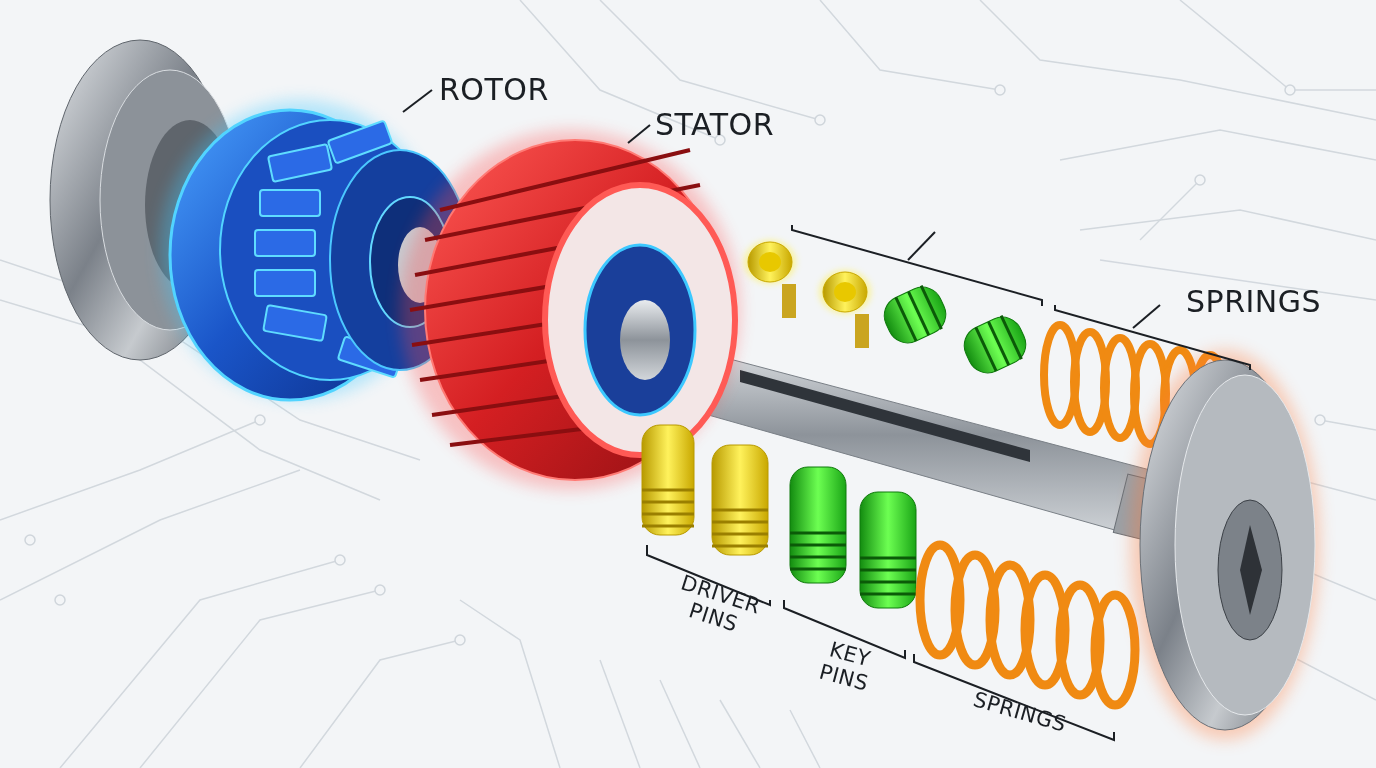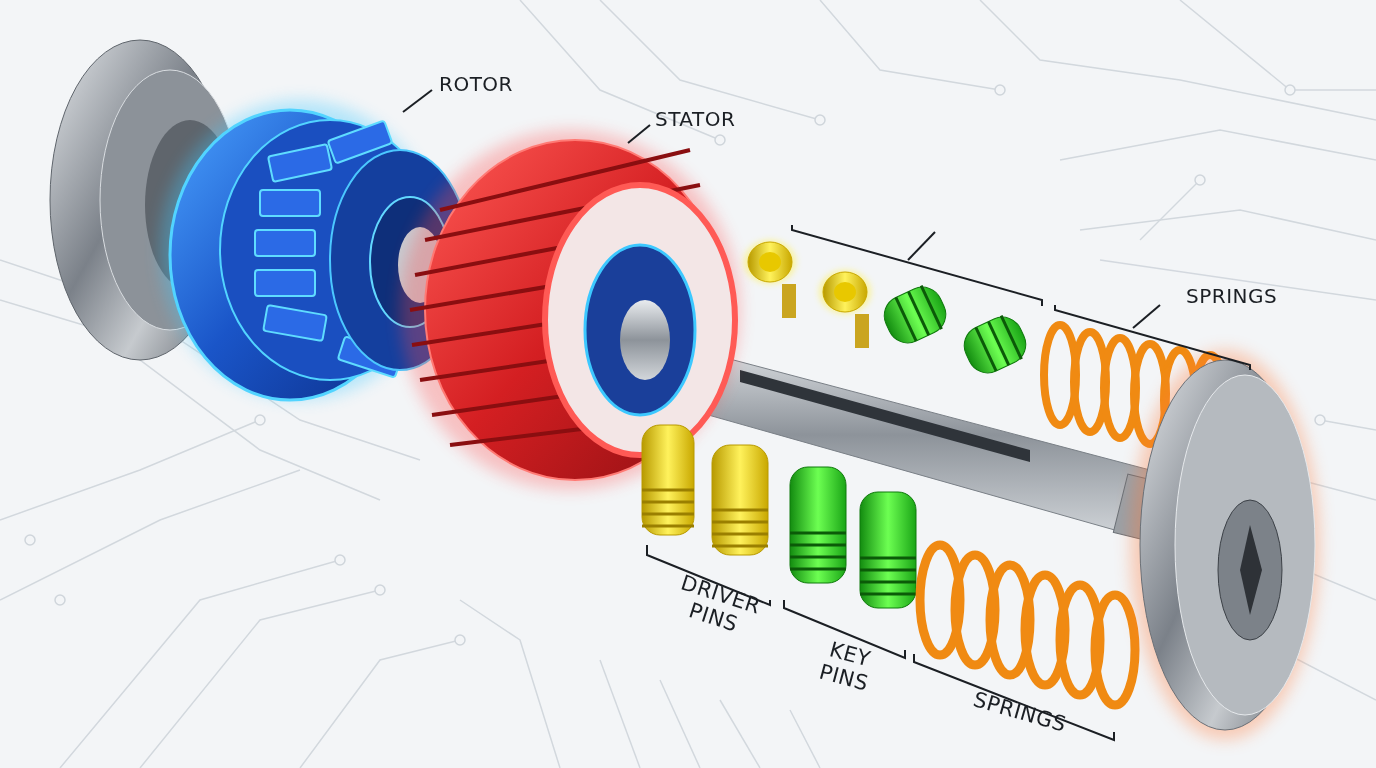--- a/index.html
+++ b/index.html
@@ -1,20 +1,20 @@
 <!DOCTYPE html>
 <html><head>
 <meta charset="utf-8">
 <style>
   html,body{margin:0;padding:0;}
   body{width:1376px;height:768px;overflow:hidden;background:#f3f5f7;font-family:"DejaVu Sans",sans-serif;}
   #stage{position:relative;width:1376px;height:768px;}
   svg{position:absolute;left:0;top:0;}
   .lbl{position:absolute;color:#1b1f24;font-family:"DejaVu Sans",sans-serif;font-weight:500;letter-spacing:0.5px;white-space:nowrap;}
-  .lbl.big{font-size:20px;}
+  .lbl.big{font-size:30px;}
   .lbl.small{font-size:21px;line-height:24px;text-align:center;}
 </style>
 </head>
 <body>
 
 <div id="stage">
   <svg width="1376" height="768" viewBox="0 0 1376 768">
     <defs>
       <linearGradient id="gSteel" x1="0" y1="0" x2="1" y2="1">
         <stop offset="0" stop-color="#e4e7ea"></stop>

